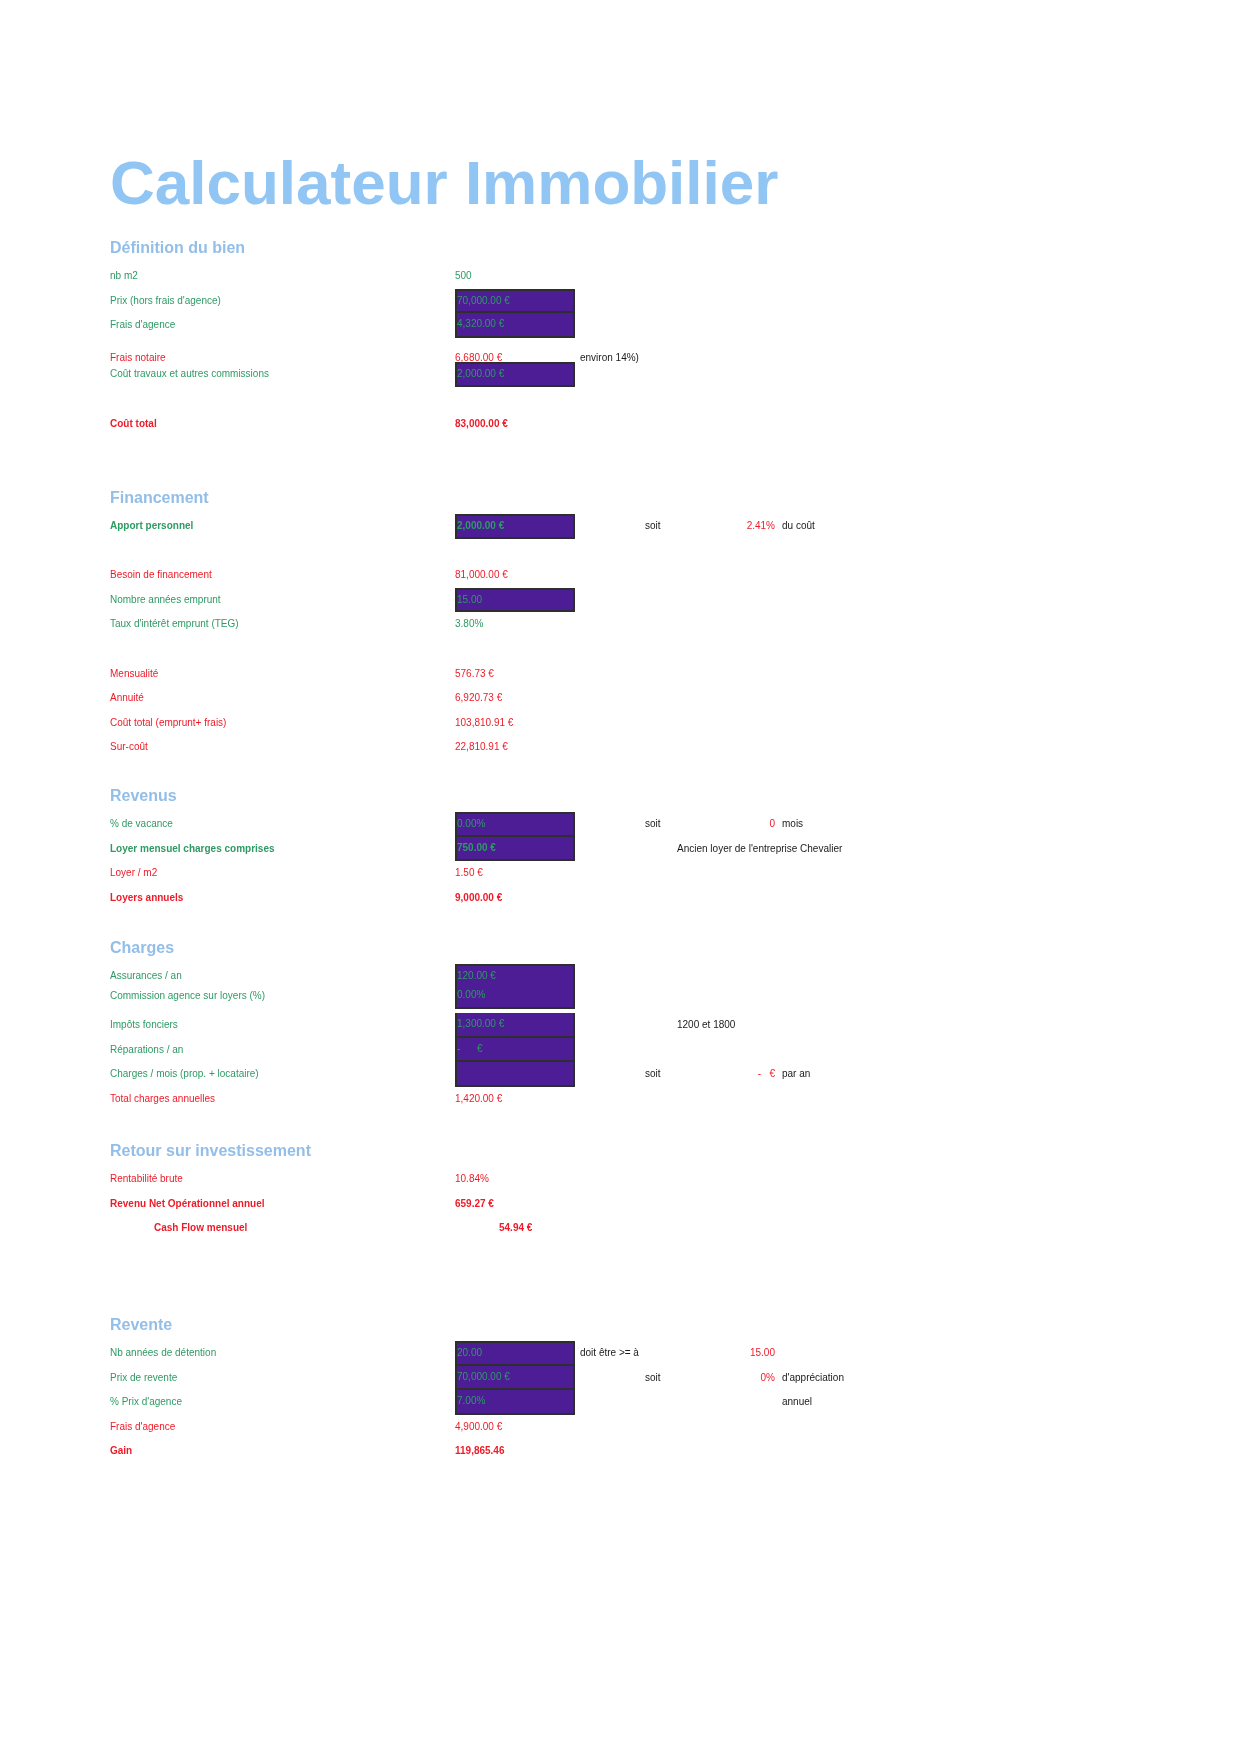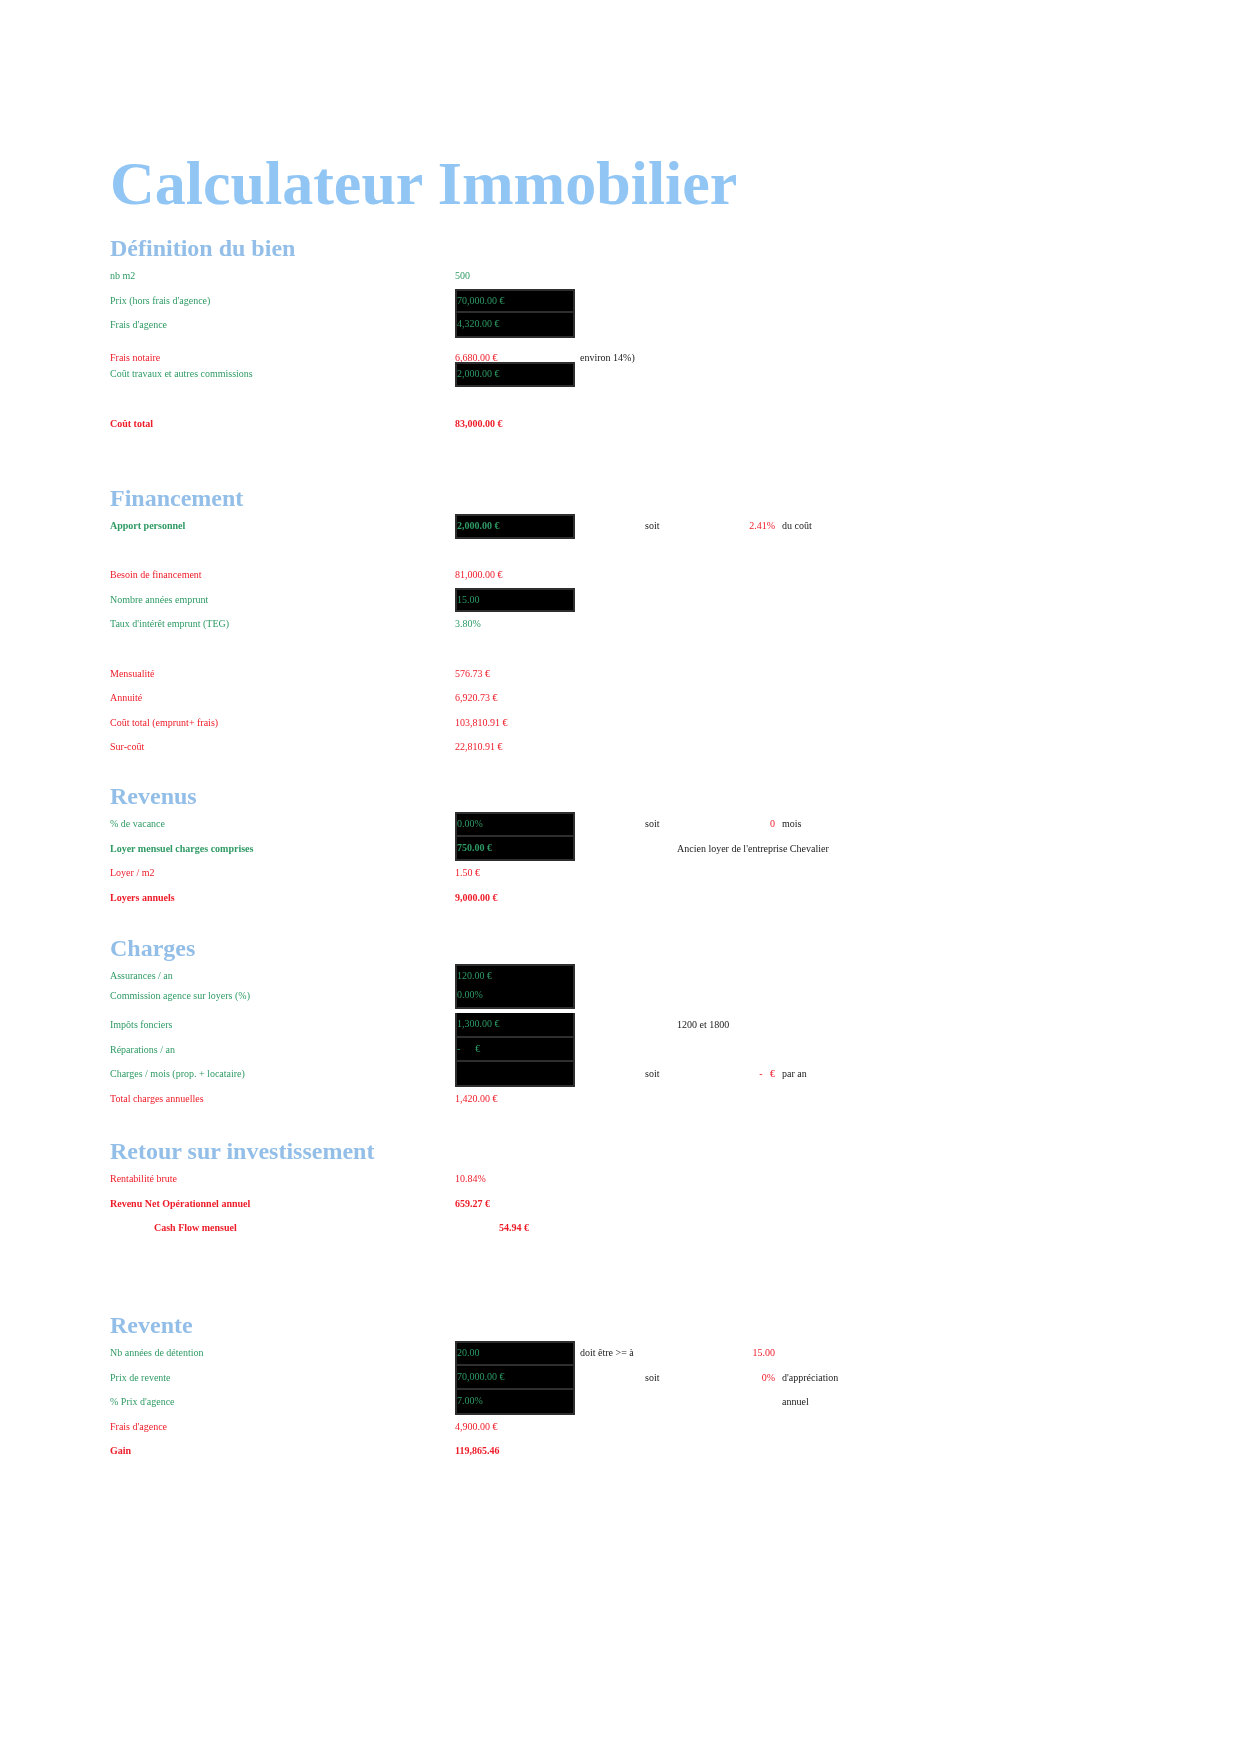--- a/index.html
+++ b/index.html
@@ -1,36 +1,36 @@
 <!DOCTYPE html>
 <html><head>
 <meta charset="utf-8">
 <style>
   html,body{margin:0;padding:0;background:#ffffff;}
   .page{
     position:relative;width:1192px;height:1754px;background:#fff;
-    font-family:Liberation Serif, serif;color:var(--text,#1a1a1a);
+    font-family:Liberation Sans, sans-serif;color:var(--text,#1a1a1a);
     overflow:hidden;
   }
   .title{
     position:absolute;left:110px;top:152px;font-size:62px;font-weight:bold;
     color:var(--title,#90c5f4);line-height:1.0;white-space:nowrap;letter-spacing:0px;
   }
   .section{position:absolute;left:110px;width:1100px;}
   .heading{
-    position:absolute;left:0;font-size:24px;font-weight:bold;
+    position:absolute;left:0;font-size:16px;font-weight:bold;
     color:var(--heading,#92bee8);line-height:24px;white-space:nowrap;
   }
   .row{position:absolute;left:0;height:24.6px;width:1100px;font-size:10px;}
   .lbl{position:absolute;left:0;line-height:24.6px;white-space:nowrap;}
   .val{
     position:absolute;left:345px;width:120px;height:24.6px;line-height:24.6px;
     text-align:left;padding-right:8px;box-sizing:border-box;white-space:pre;
   }
-  .box{border:2px solid var(--cellborder,#2e2e2e);background:#000000;line-height:20.6px;}
+  .box{border:2px solid var(--cellborder,#2e2e2e);background:#4c1d95;line-height:20.6px;}
   .box.stack{border-top:0;line-height:22.6px;}
   .c3{position:absolute;left:470px;line-height:24.6px;white-space:nowrap;}
   .soit{position:absolute;left:535px;line-height:24.6px;white-space:nowrap;}
   .rv{position:absolute;left:570px;width:95px;text-align:right;line-height:24.6px;white-space:pre;}
   .tail{position:absolute;left:672px;line-height:24.6px;white-space:nowrap;}
   .note{position:absolute;left:567px;line-height:24.6px;white-space:nowrap;}
   .green{color:var(--green,#2e9a64);}
   .red{color:var(--red,#ee1b28);}
   .green-bold{color:var(--green,#2e9a64);font-weight:bold;}
   .red-bold{color:var(--red,#ee1b28);font-weight:bold;}

